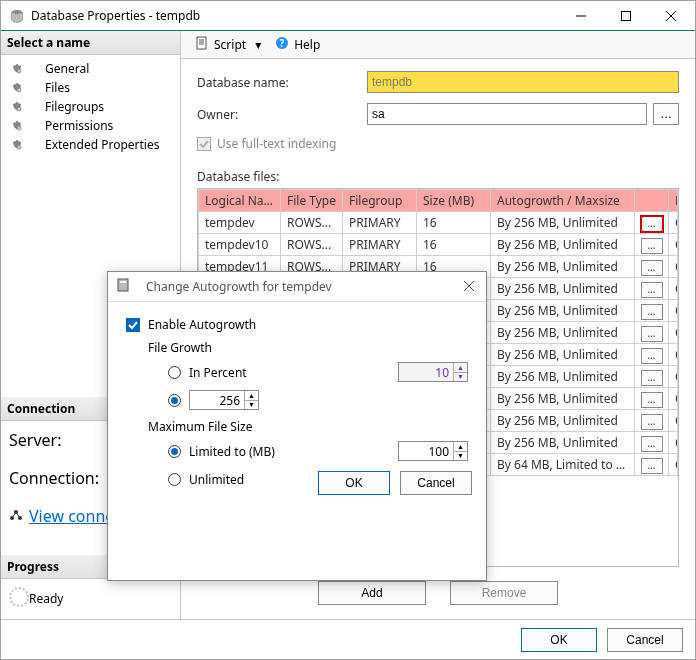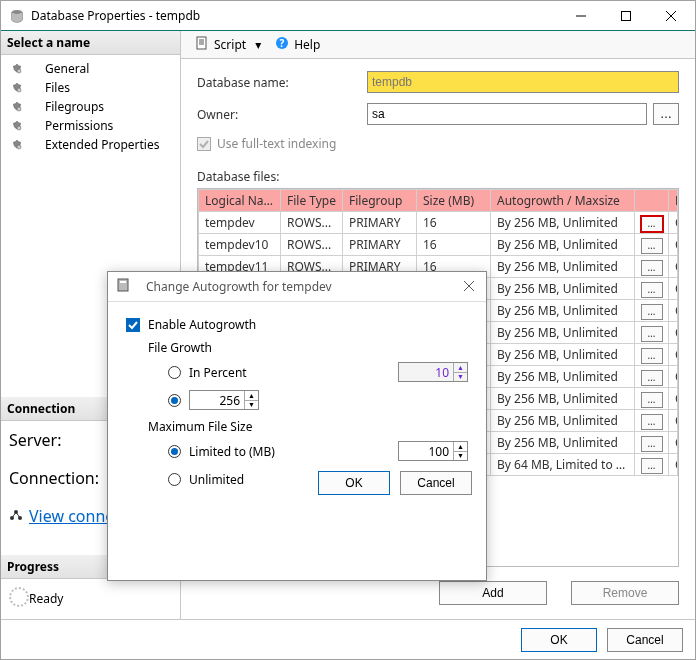--- a/index.html
+++ b/index.html
@@ -29,21 +29,21 @@
   .chk .box svg{opacity:.5}
   .grid-wrap{border:1px solid #bbb;flex:1;overflow:hidden;margin-bottom:8px}
   table.grid{border-collapse:collapse;width:100%;table-layout:fixed}
   .grid th,.grid td{border:1px solid #d0d0d0;padding:2px 6px;text-align:left;font-weight:normal;font-size:12px;white-space:nowrap;overflow:hidden;text-overflow:ellipsis}
   .grid th{background:#fca5a5}
   .grid td{height:20px}
   .grid td.btncell{text-align:center;padding:0}
   .mini{display:inline-block;width:22px;height:16px;border:1px solid #888;background:#fafafa;line-height:12px;font-size:10px}
   .highlight{position:relative}
   .highlight::after{content:"";position:absolute;inset:-2px;border:2px solid #d40000;pointer-events:none}
-  .bottom-btns{display:flex;justify-content:flex-end;gap:24px;padding:6px 0}
+  .bottom-btns{display:flex;justify-content:center;gap:24px;padding:6px 0}
   .push-btn{min-width:108px;height:24px;border:1px solid #888;background:#fbfbfb;display:inline-flex;align-items:center;justify-content:center;font-size:12px}
   .win-footer{height:40px;border-top:1px solid #c7c7c7;display:flex;align-items:center;justify-content:flex-end;gap:10px;padding:0 12px}
   .link{color:#0066cc;text-decoration:underline}
   .conn-body{padding:8px 8px 12px;font-size:16px}
   .conn-body div{margin-bottom:16px}
   .progress-body{display:flex;align-items:flex-end;padding:8px 8px 12px}
   .spinner{width:20px;height:20px;border:2px dotted #bbb;border-radius:50%}
   
   .dialog{position:absolute;left:106px;top:270px;width:380px;height:310px;background:#fff;border:1px solid #888;box-shadow:0 2px 12px rgba(0,0,0,.25)}
   .d-title{height:30px;display:flex;align-items:center;padding:0 8px;border-bottom:1px solid #ddd;color:#555}

